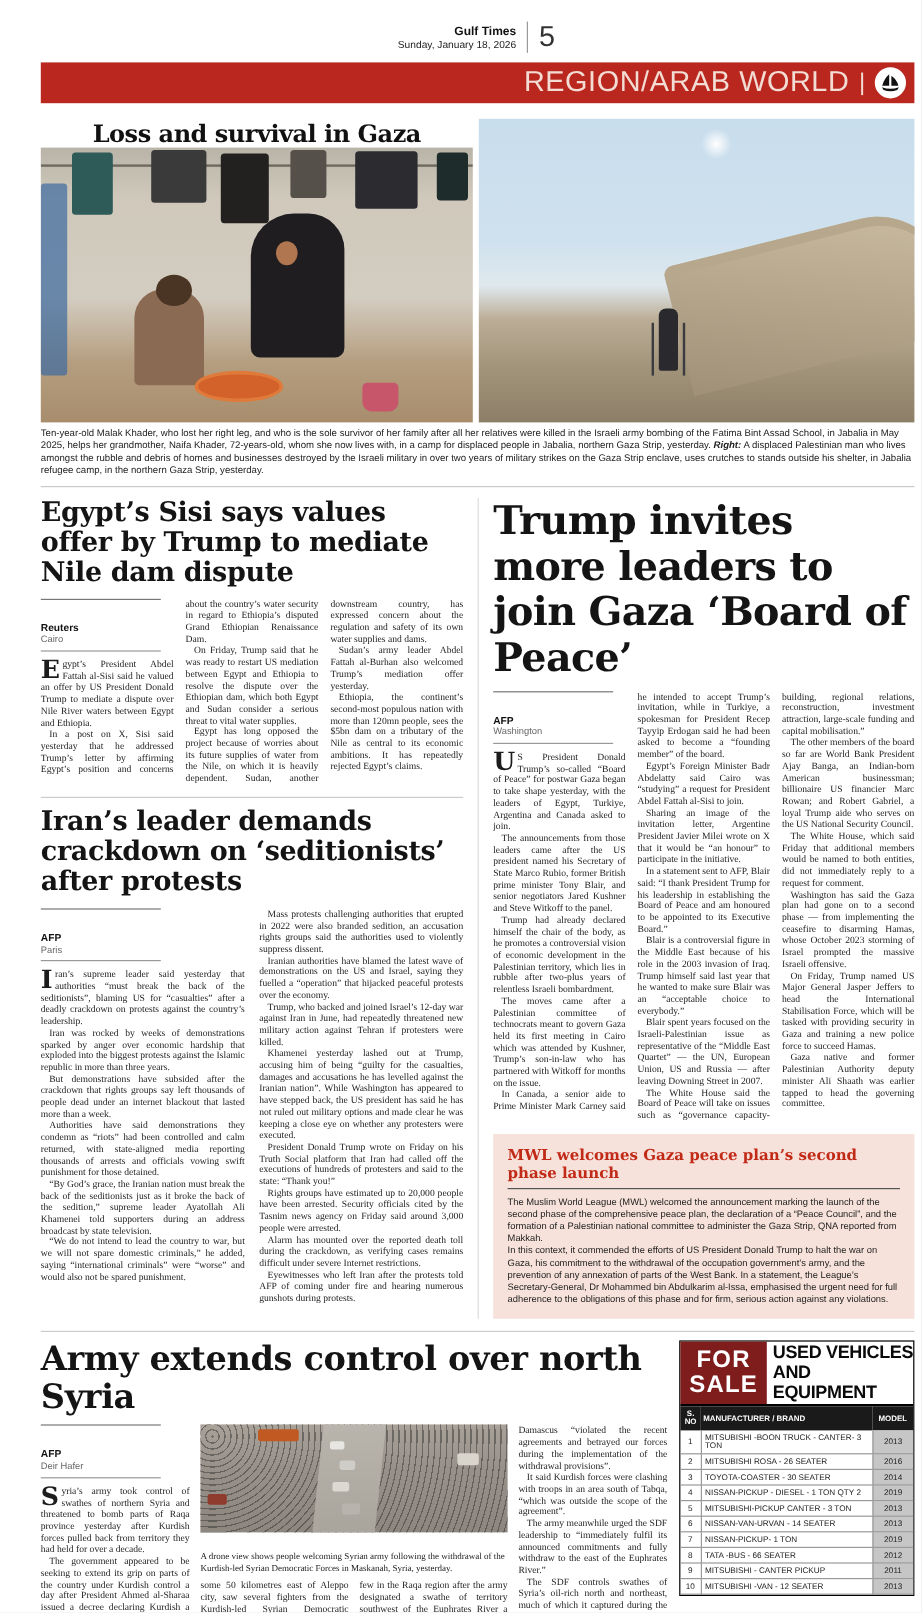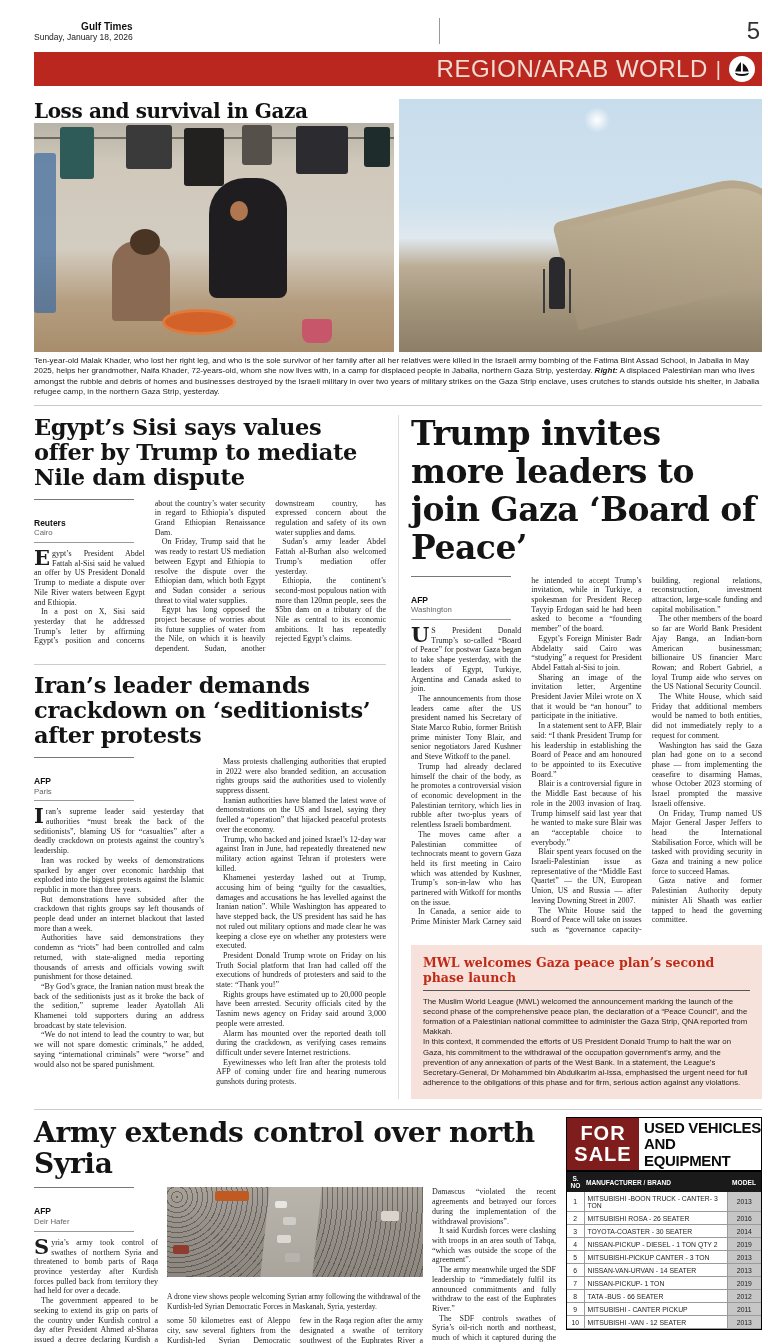--- a/index.html
+++ b/index.html
@@ -4,36 +4,36 @@
 <style>
   * { margin:0; padding:0; box-sizing:border-box; }
   html,body { background:#e8e8e8; }
   .page {
     width:768px; height:1344px; background:#fff; margin:0 auto;
     font-family:"Liberation Serif", serif; color:#1d1d1d; overflow:hidden; position:relative;
   }
   .inner { margin:0 6px 0 34px; }
 
   
-  .masthead { padding-top:16px; display:flex; justify-content:space-between; align-items:center; gap:9px; height:46px; }
+  .masthead { padding-top:16px; display:flex; justify-content:center; align-items:center; gap:9px; height:46px; }
   .masthead .mh-text { text-align:right; font-family:"Liberation Sans",sans-serif; }
   .mh-paper { font-size:10px; font-weight:bold; color:#111; }
   .mh-date { font-size:8.5px; color:#222; }
   .mh-div { width:1px; height:26px; background:#999; }
   .mh-page { font-family:"Liberation Sans",sans-serif; font-size:24px; color:#333; padding-right:2px; }
 
   
   .banner { margin-top:6px; height:34px; background:#b9271e; display:flex; align-items:center; justify-content:flex-end; gap:8px; padding-right:7px; }
   .banner-title { font-family:"Liberation Sans",sans-serif; font-size:24px; letter-spacing:0.5px; color:#f2dcd3; font-weight:400; }
   .banner-sep { color:#f2dcd3; font-size:20px; font-family:"Liberation Sans",sans-serif; }
   .banner-logo { width:26px; height:26px; background:#fff; border-radius:50%; display:flex; align-items:center; justify-content:center; }
 
   
   .feature { margin-top:13px; }
-  .feature-row { display:flex; gap:5px; }
+  .feature-row { display:flex; gap:5px;text-align:center; }
   .feature-left { width:360px; }
   .feature-title { font-family:"DejaVu Serif","Liberation Serif",serif; font-weight:800; font-size:20px; letter-spacing:-0.4px; color:#111; height:24px; }
   .photo { position:relative; overflow:hidden; }
   .photo-gaza-left { height:229px; background:linear-gradient(180deg,#b9b4a8 0%,#cfc8bb 18%,#d3ccc0 55%,#b59e80 78%,#a78d6c 100%); }
   .cloth { position:absolute; border-radius:3px; }
   .rope { position:absolute; left:0; right:0; top:14px; height:2px; background:#6e6a60; }
   .fig-grandma { position:absolute; left:175px; top:55px; width:78px; height:120px; background:#1f1d20; border-radius:36px 30px 8px 8px; }
   .fig-grandma-face { position:absolute; left:196px; top:78px; width:18px; height:20px; background:#b0764f; border-radius:50%; }
   .fig-child { position:absolute; left:78px; top:118px; width:58px; height:80px; background:#8a6a52; border-radius:24px 24px 4px 4px; }
   .fig-child-hair { position:absolute; left:96px; top:106px; width:30px; height:26px; background:#4a3524; border-radius:50%; }

